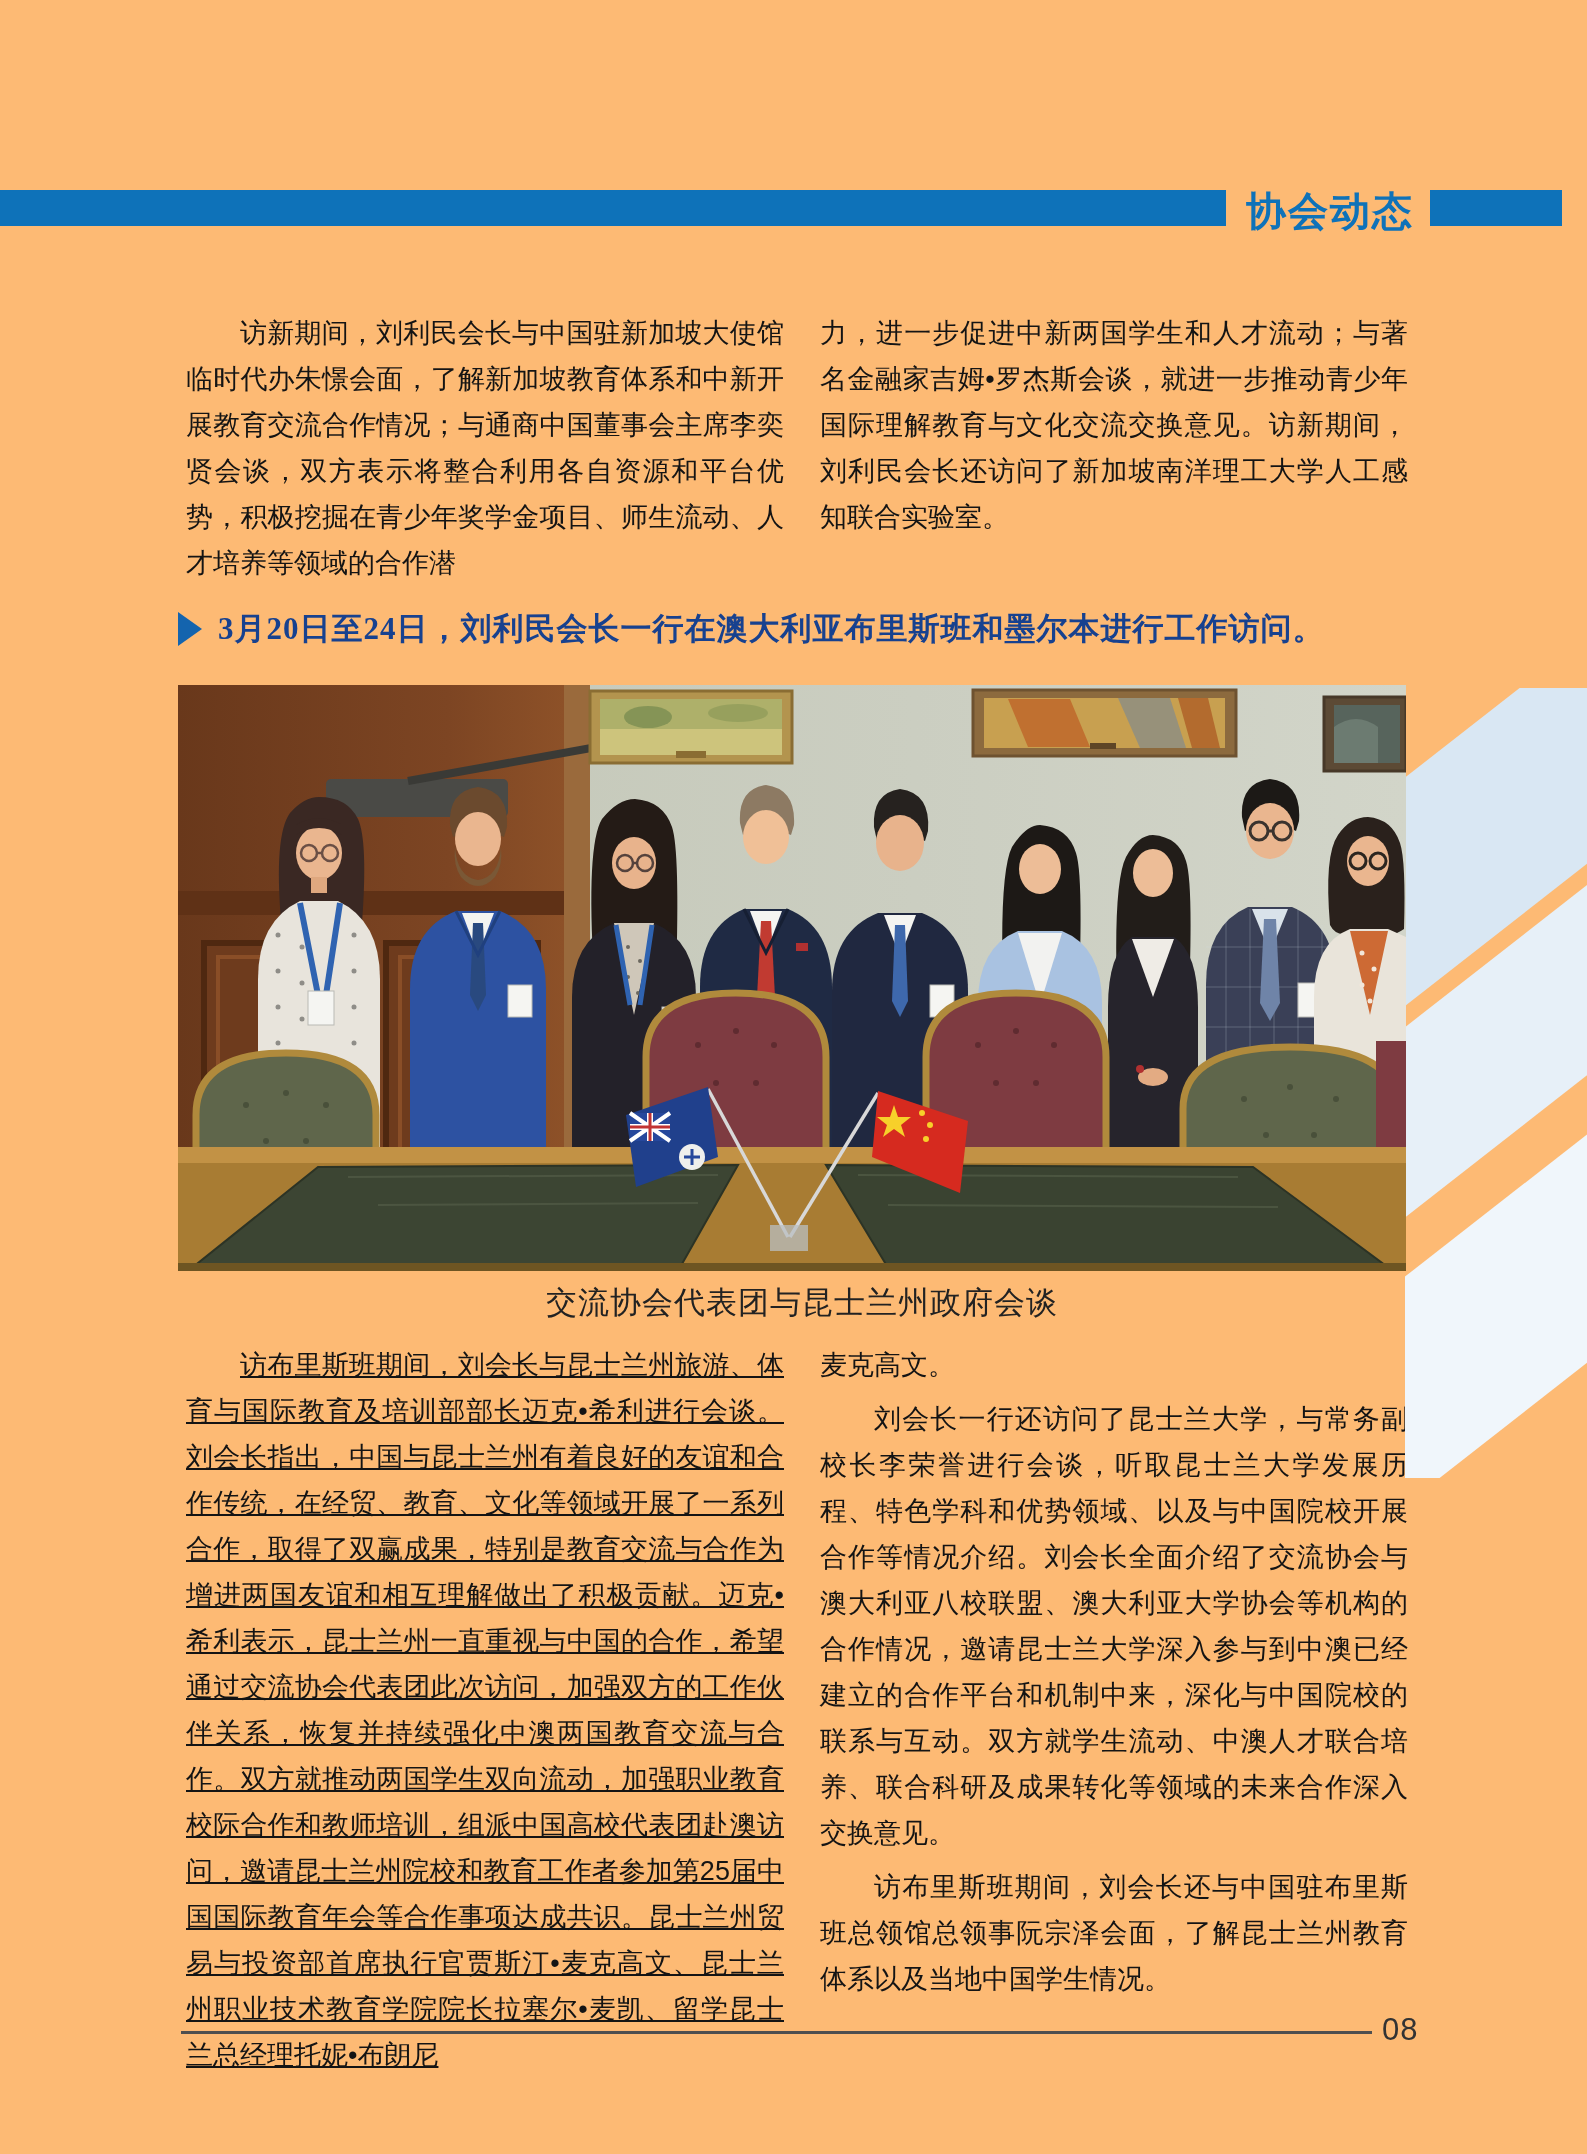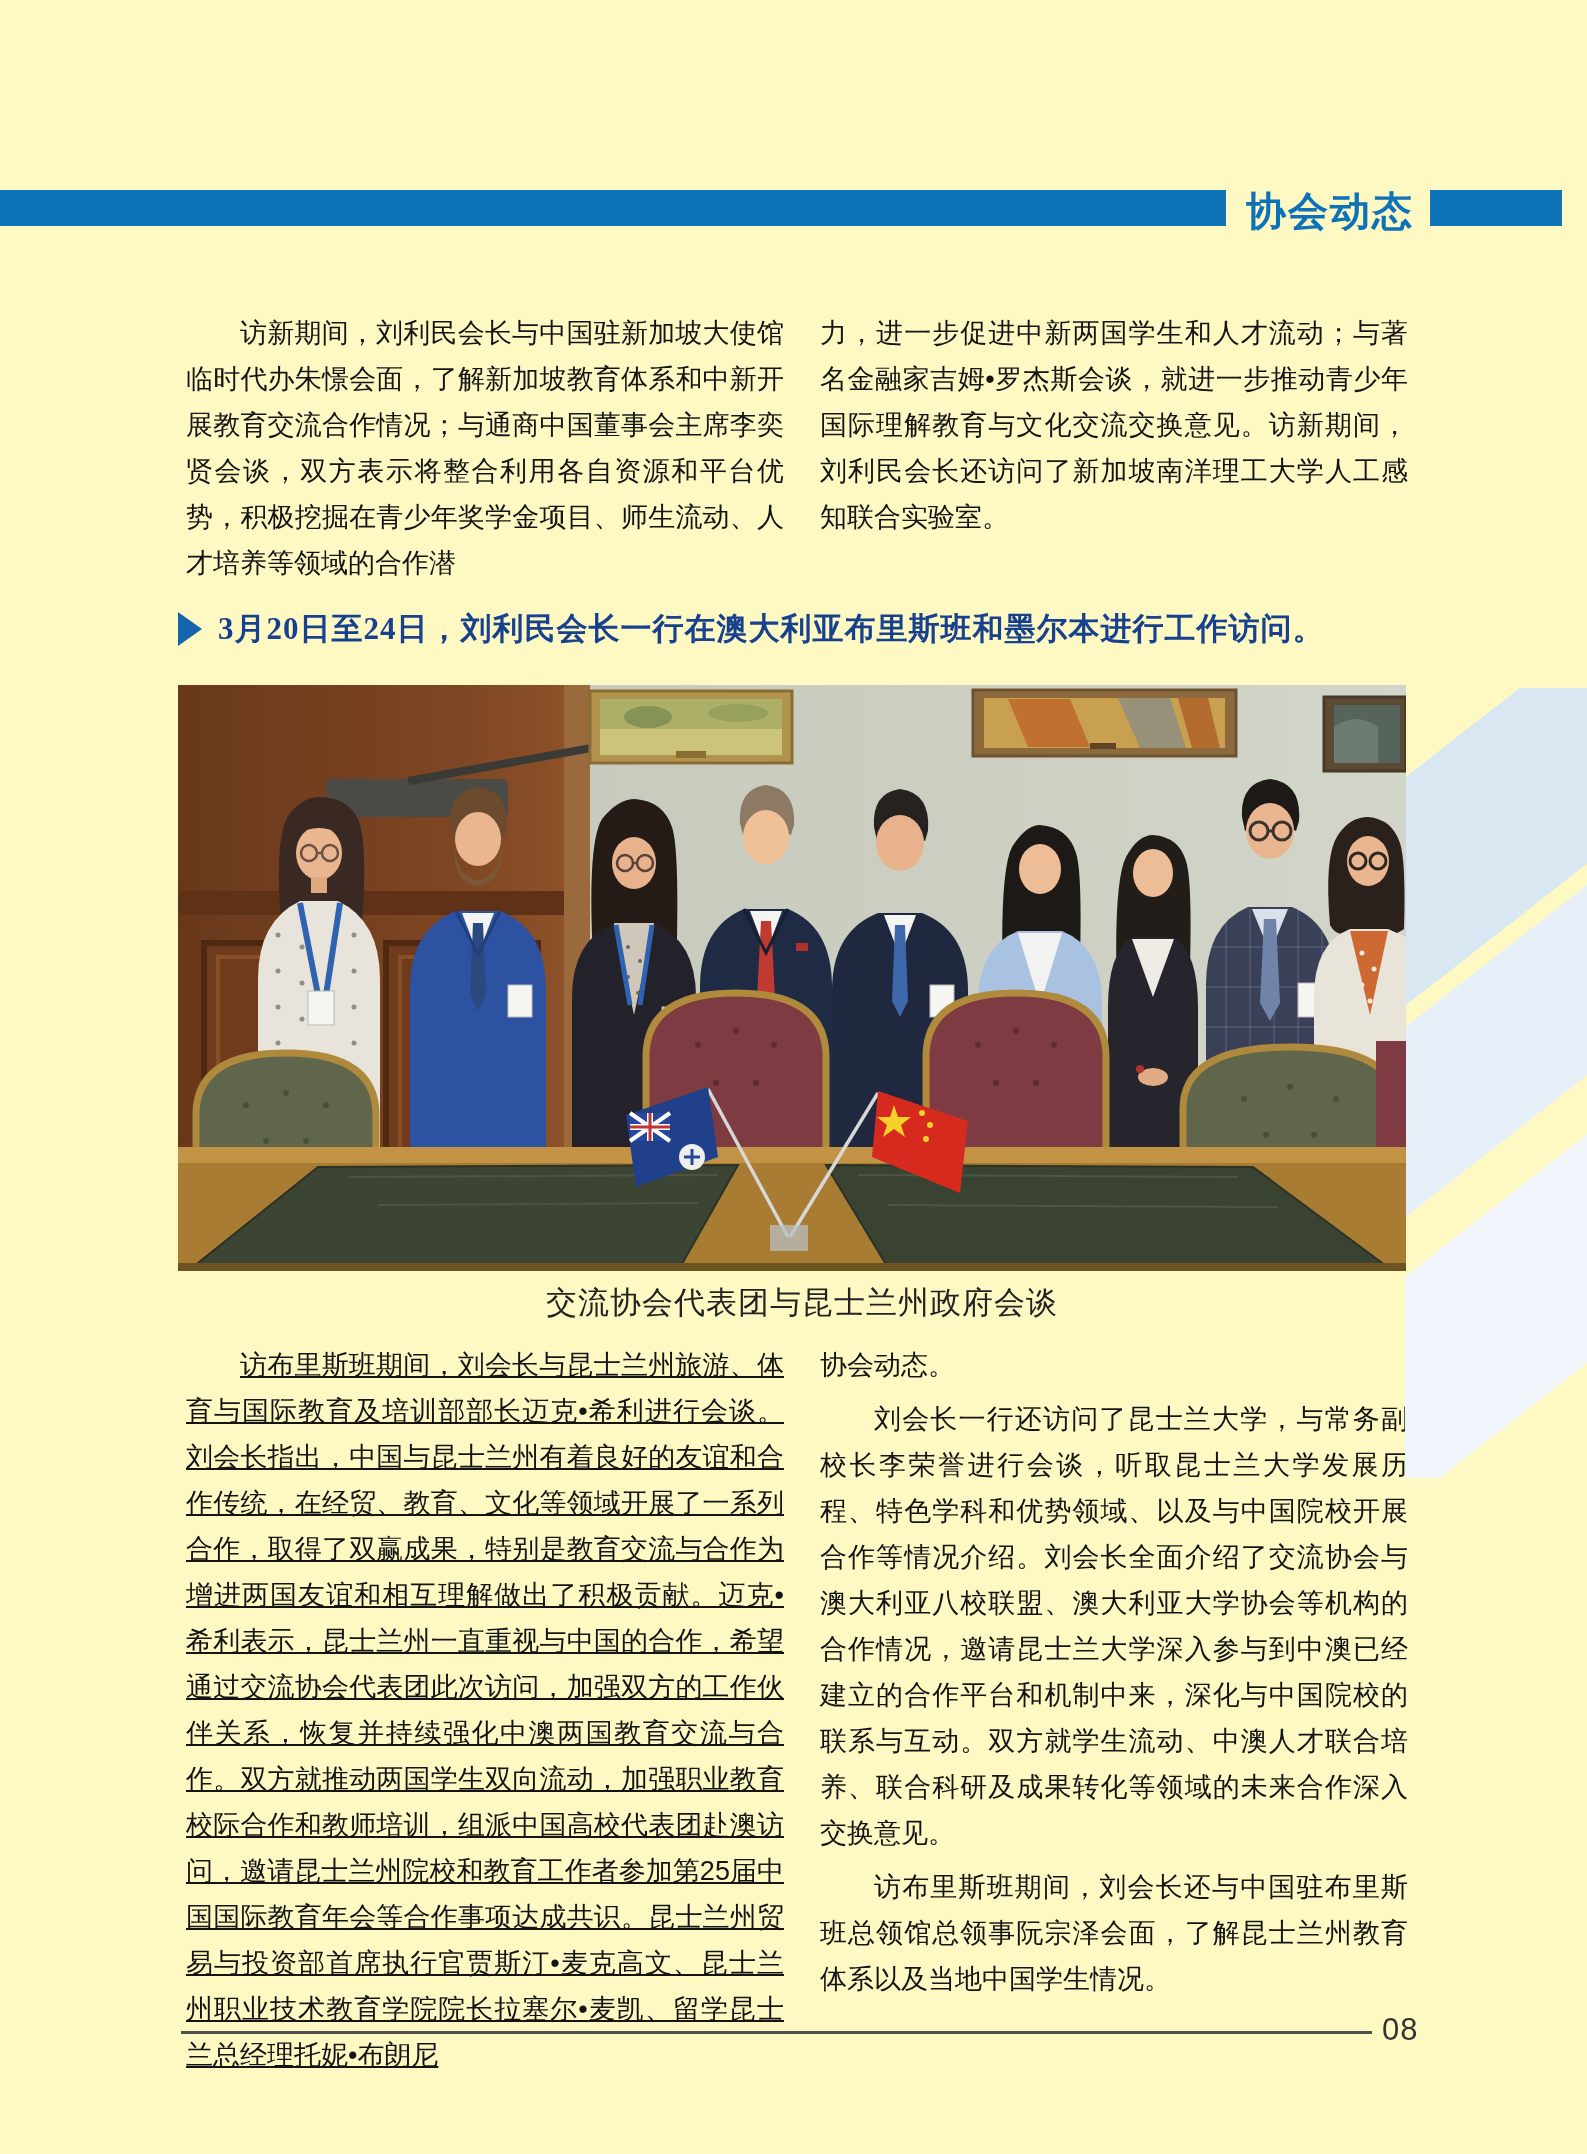--- a/index.html
+++ b/index.html
@@ -1,19 +1,19 @@
 <!DOCTYPE html>
 <html><head>
 <meta charset="utf-8">
 <style>
   * { margin:0; padding:0; box-sizing:border-box; }
   html,body { background:#ffffff; }
   body { font-family:"Liberation Sans","DejaVu Sans",sans-serif; }
   .page {
-    position:relative; width:1587px; height:2154px; background:#fef9c3;
+    position:relative; width:1587px; height:2154px; background:#fdba74;
     overflow:hidden; margin:0 auto;
   }
 
   
   .header-bar { position:absolute; left:0; top:190px; width:1226px; height:36px; background:#0e72b9; }
   .header-bar-right { position:absolute; left:1430px; top:190px; width:132px; height:36px; background:#0e72b9; }
   .section-title {
     position:absolute; left:1246px; top:184px; width:180px;
     font-size:40px; font-weight:bold; color:#0e72b9; letter-spacing:2px; white-space:nowrap;
   }
@@ -322,21 +322,21 @@
   <div class="deco">
     <div class="s1"></div>
     <div class="s2"></div>
     <div class="s3"></div>
   </div>
 
   <div class="col col-bl">
     <p class="indent">访布里斯班期间，刘会长与昆士兰州旅游、体育与国际教育及培训部部长迈克•希利进行会谈。刘会长指出，中国与昆士兰州有着良好的友谊和合作传统，在经贸、教育、文化等领域开展了一系列合作，取得了双赢成果，特别是教育交流与合作为增进两国友谊和相互理解做出了积极贡献。迈克•希利表示，昆士兰州一直重视与中国的合作，希望通过交流协会代表团此次访问，加强双方的工作伙伴关系，恢复并持续强化中澳两国教育交流与合作。双方就推动两国学生双向流动，加强职业教育校际合作和教师培训，组派中国高校代表团赴澳访问，邀请昆士兰州院校和教育工作者参加第25届中国国际教育年会等合作事项达成共识。昆士兰州贸易与投资部首席执行官贾斯汀•麦克高文、昆士兰州职业技术教育学院院长拉塞尔•麦凯、留学昆士兰总经理托妮•布朗尼</p>
   </div>
   <div class="col col-br">
-    <p>协会动态。</p>
+    <p>麦克高文。</p>
     <p class="indent">刘会长一行还访问了昆士兰大学，与常务副校长李荣誉进行会谈，听取昆士兰大学发展历程、特色学科和优势领域、以及与中国院校开展合作等情况介绍。刘会长全面介绍了交流协会与澳大利亚八校联盟、澳大利亚大学协会等机构的合作情况，邀请昆士兰大学深入参与到中澳已经建立的合作平台和机制中来，深化与中国院校的联系与互动。双方就学生流动、中澳人才联合培养、联合科研及成果转化等领域的未来合作深入交换意见。</p>
     <p class="indent">访布里斯班期间，刘会长还与中国驻布里斯班总领馆总领事阮宗泽会面，了解昆士兰州教育体系以及当地中国学生情况。</p>
   </div>
 
   <div class="footer-line"></div>
   <div class="page-number">08</div>
 
 </div>
 
 </body></html>

